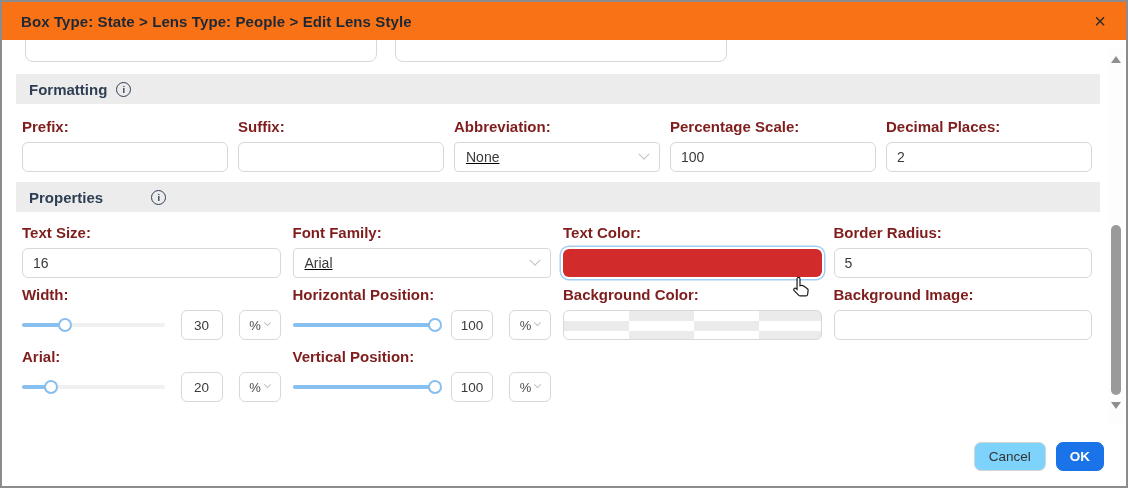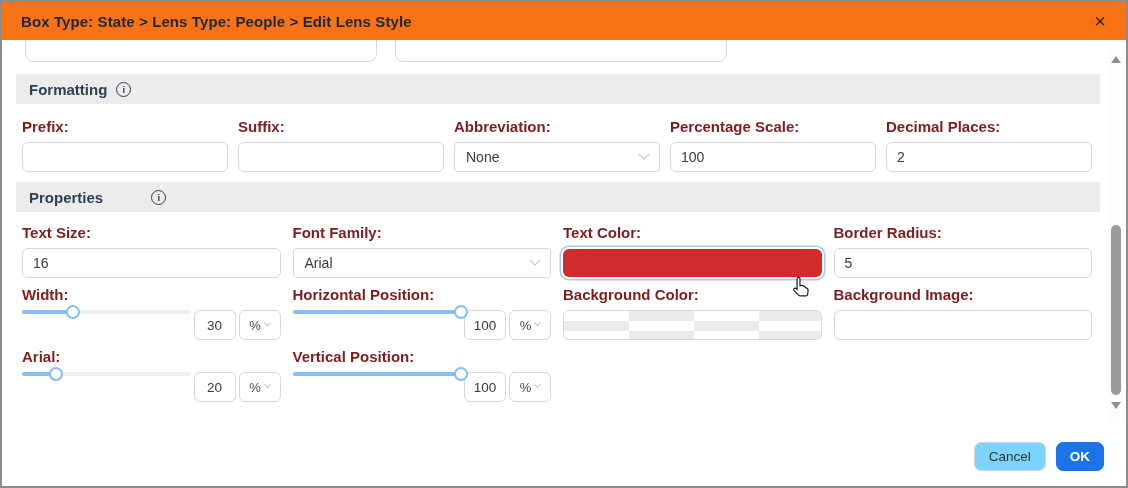--- a/index.html
+++ b/index.html
@@ -40,27 +40,27 @@
   .grid4.row2 { top:246px; }
   .grid4.row3 { top:308px; }
 
   .field { display:flex; flex-direction:column; }
   .field-label { font-size:15px; font-weight:700; color:#7f1d1d; margin-bottom:7px; }
   .tbox { height:30px; border:1px solid #d8d8d8; border-radius:6px; background:#fff;
           font-family:"Liberation Sans",sans-serif; font-size:14px; color:#3a3a3a;
           padding:0 10px; width:100%; outline:none; }
 
   .selectbox { height:30px; border:1px solid #d8d8d8; border-radius:4px; background:#fff;
-               display:flex; align-items:center; justify-content:space-between; padding:0 11px; }
+               display:flex; align-items:center; justify-content:space-between; padding:0 11px;text-decoration:underline; }
   .select-text { font-size:14px; color:#3a3a3a; }
   .chev { width:8px; height:8px; border-right:1.6px solid #c2c2c2;
           border-bottom:1.6px solid #c2c2c2; transform:rotate(45deg) translate(-2px,-2px); }
 
   
-  .ctl-row { display:flex; align-items:flex-start; gap:3px; height:30px; }
+  .ctl-row { display:flex; align-items:center; gap:16px; height:30px; }
   .slider { flex:1; height:4px; background:#f0f0f0; border-radius:2px; position:relative; }
   .slider-fill { height:4px; background:#87bff0; border-radius:2px; position:relative; }
   .slider-knob { position:absolute; right:-7px; top:-5px; width:14px; height:14px;
                  background:#fff; border:2px solid #87bff0; border-radius:50%; }
   .valbox { width:42px; height:30px; border:1px solid #d8d8d8; border-radius:6px;
             text-align:center; font-family:"Liberation Sans",sans-serif; font-size:13.5px;
             color:#3a3a3a; outline:none; flex:none; }
   .unitbox { width:42px; height:30px; border:1px solid #d8d8d8; border-radius:6px;
              display:flex; align-items:center; justify-content:center; gap:4px; flex:none; }
   .unit-text { font-size:13px; color:#4a4a4a; }

